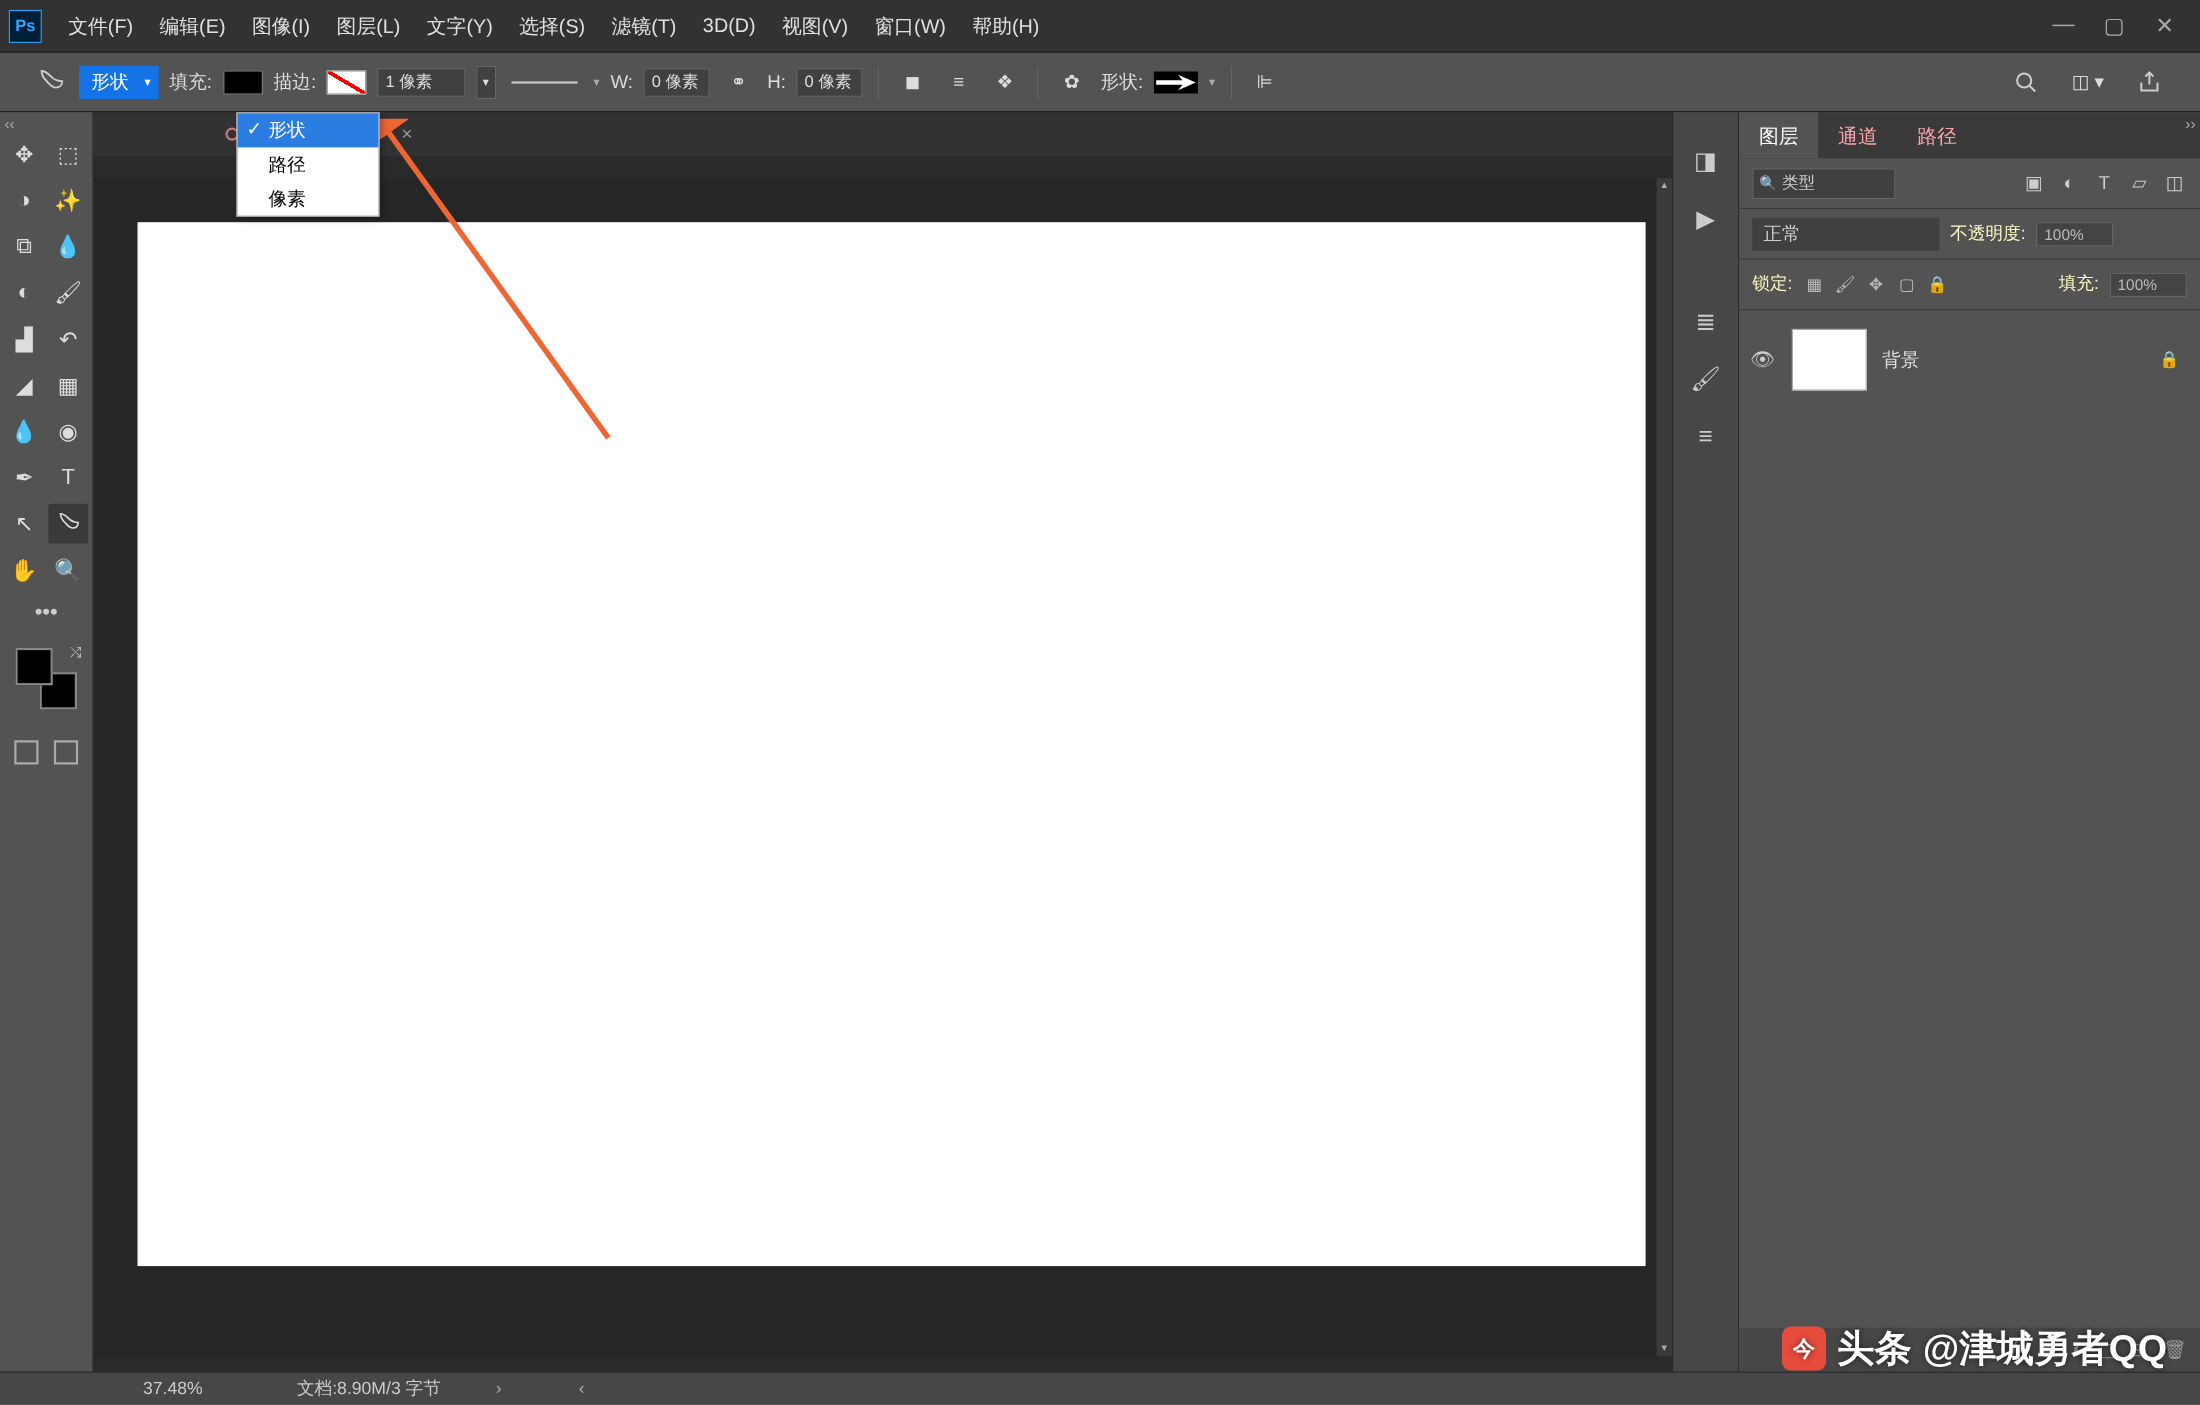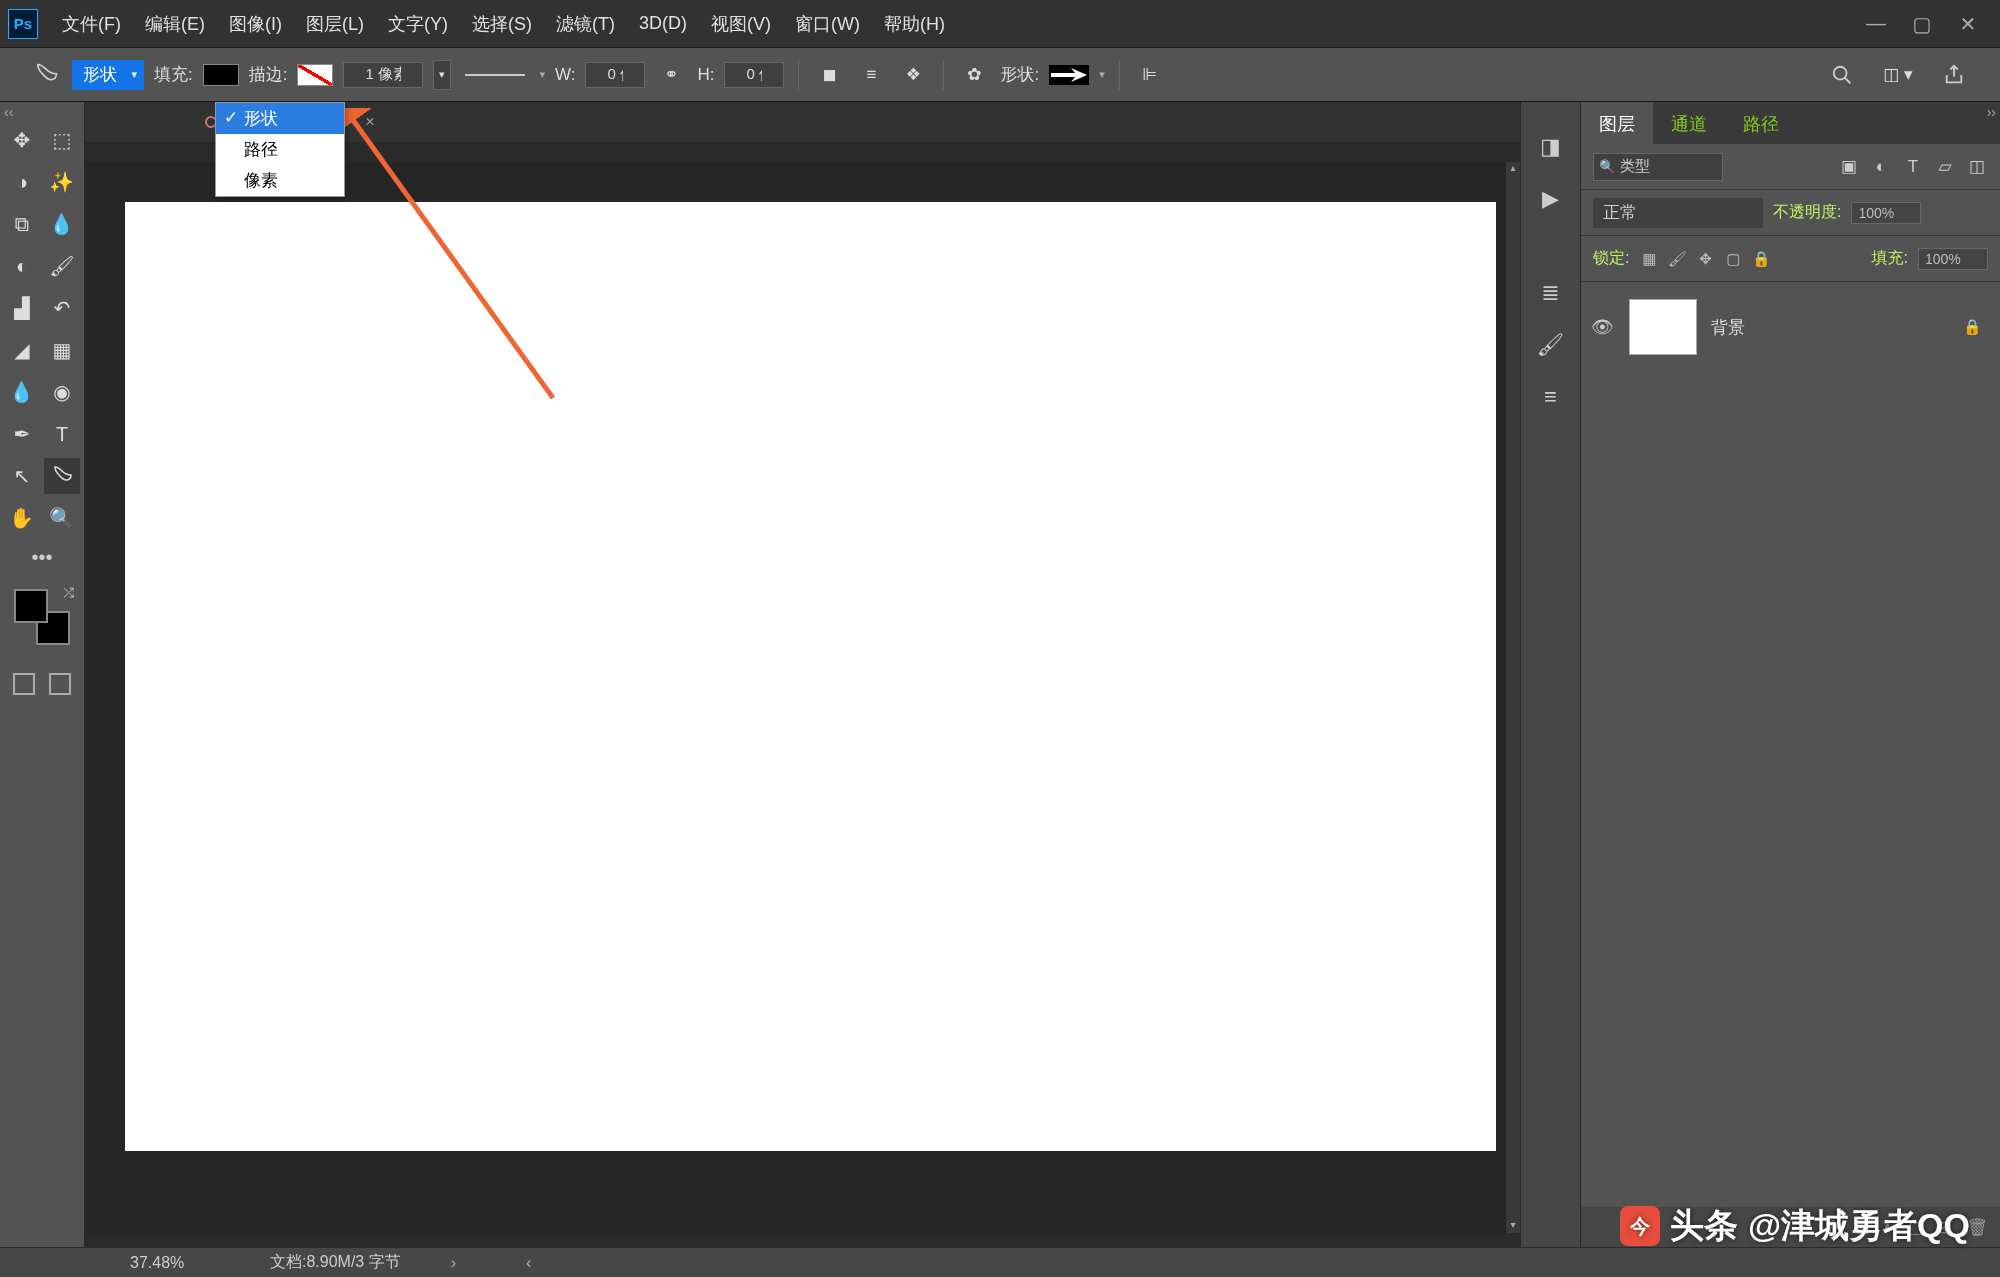--- a/index.html
+++ b/index.html
@@ -12,21 +12,21 @@
 .options-bar { height: 54px; background: #535353; display: flex; align-items: center; padding: 0 30px; gap: 10px; border-bottom: 1px solid #1a1a1a; }
 .opt-icon { width: 32px; height: 32px; display: flex; align-items: center; justify-content: center; color: #ddd; }
 .opt-dropdown { background: #404040; border: 1px solid #666; color: #ddd; padding: 3px 26px 3px 10px; position: relative; height: 30px; display: flex; align-items: center; cursor: pointer; }
 .opt-dropdown.highlighted { background: #1473e6; color: white; border-color: #1473e6; }
 .opt-dropdown::after { content: "▾"; position: absolute; right: 6px; font-size: 11px; }
 .opt-label { color: #ddd; font-size: 17px; }
 .swatch { width: 36px; height: 22px; border: 1px solid #888; }
 .fill-black { background: #000; }
 .stroke-none { background: white; position: relative; }
 .stroke-none::after { content: ""; position: absolute; left: 0; top: 0; right: 0; bottom: 0; background: linear-gradient(to top right, transparent 45%, red 45%, red 55%, transparent 55%); }
-.opt-input { background: #404040; border: 1px solid #666; color: #ddd; padding: 3px 21px; width: 60px; height: 26px; font-size: 15px; }
+.opt-input { background: #404040; border: 1px solid #666; color: #ddd; padding: 3px 6px; width: 60px; height: 26px; font-size: 15px; }
 .opt-input.wide { width: 80px; }
 .line-preview { width: 60px; height: 2px; background: #ccc; margin: 0 4px; }
 .opt-sep { width: 1px; height: 30px; background: #666; margin: 0 4px; }
 .arrow-preview { width: 40px; height: 20px; background: #000; position: relative; display: flex; align-items: center; justify-content: center; }
 .arrow-preview svg { width: 36px; height: 14px; }
 .right-icons { margin-left: auto; display: flex; gap: 24px; align-items: center; }
 .main-area { display: flex; height: calc(100% - 48px - 54px - 30px); position: relative; }
 .toolbar-left { width: 85px; background: #535353; padding-top: 20px; display: flex; flex-direction: column; align-items: center; gap: 6px; border-right: 1px solid #2a2a2a; }
 .tool-row { display: flex; gap: 4px; }
 .tool { width: 36px; height: 36px; display: flex; align-items: center; justify-content: center; color: #ddd; cursor: pointer; border-radius: 2px; font-size: 20px; }
@@ -50,29 +50,29 @@
 .dropdown-popup .dd-item.selected { background: #2b7de1; color: white; }
 .dropdown-popup .dd-item.selected::before { content: "✓"; position: absolute; left: 8px; }
 .red-arrow { position: absolute; top: 6px; left: 258px; pointer-events: none; z-index: 50; }
 .vscroll { position: absolute; right: 0; top: 60px; bottom: 14px; width: 14px; background: #3a3a3a; }
 .vscroll-up { position: absolute; top: 0; width: 14px; height: 14px; color: #aaa; text-align: center; font-size: 10px; }
 .vscroll-down { position: absolute; bottom: 0; width: 14px; height: 14px; color: #aaa; text-align: center; font-size: 10px; }
 .right-dock { width: 60px; background: #474747; border-left: 1px solid #2a2a2a; display: flex; flex-direction: column; align-items: center; padding-top: 30px; gap: 22px; }
 .dock-icon { width: 30px; height: 30px; color: #ccc; display: flex; align-items: center; justify-content: center; cursor: pointer; font-size: 22px; }
 .right-panel { width: 420px; background: #535353; border-left: 1px solid #2a2a2a; display: flex; flex-direction: column; }
 .panel-tabs { height: 42px; background: #3a3a3a; display: flex; align-items: stretch; }
-.panel-tab { padding: 10px 18px; color: #84cc16; cursor: pointer; font-size: 18px; }
+.panel-tab { padding: 10px 18px; color: #fca5a5; cursor: pointer; font-size: 18px; }
 .panel-tab.active { background: #535353; color: #fff; }
 .panel-row { height: 46px; display: flex; align-items: center; padding: 0 12px; border-bottom: 1px solid #3a3a3a; gap: 10px; }
 .search-kind { background: #404040; border: 1px solid #666; padding: 3px 10px 3px 26px; color: #ccc; font-size: 15px; position: relative; width: 130px; height: 28px; display: flex; align-items: center; }
 .search-kind::before { content: "🔍"; position: absolute; left: 5px; font-size: 13px; }
 .filter-icons { display: flex; gap: 10px; margin-left: auto; }
 .filter-ic { width: 22px; height: 22px; color: #ccc; display: flex; align-items: center; justify-content: center; font-size: 17px; cursor: pointer; }
 .blend-mode { background: #404040; color: #ccc; padding: 4px 10px; width: 170px; height: 30px; display: flex; align-items: center; }
-.opacity-lbl { color: #bef264; font-size: 16px; }
+.opacity-lbl { color: #fef9c3; font-size: 16px; }
 .opacity-val { background: #444; color: #bbb; border: 1px solid #666; padding: 2px 6px; width: 70px; font-size: 14px; }
 .lock-icons { display: flex; gap: 8px; }
 .lock-ic { width: 20px; height: 20px; color: #bbb; font-size: 15px; display: flex; align-items: center; justify-content: center; }
 .layers-list { flex: 1; background: #535353; padding-top: 8px; }
 .layer-item { display: flex; align-items: center; height: 74px; padding: 0 10px; gap: 14px; }
 .eye-icon { width: 24px; color: #ccc; font-size: 18px; cursor: pointer; }
 .layer-thumb { width: 68px; height: 56px; background: white; border: 1px solid #aaa; }
 .layer-name { color: #ddd; font-size: 17px; flex: 1; }
 .lock-small { color: #bbb; font-size: 15px; margin-right: 8px; }
 .panel-footer { height: 40px; background: #474747; display: flex; align-items: center; justify-content: flex-end; gap: 14px; padding: 0 12px; }

